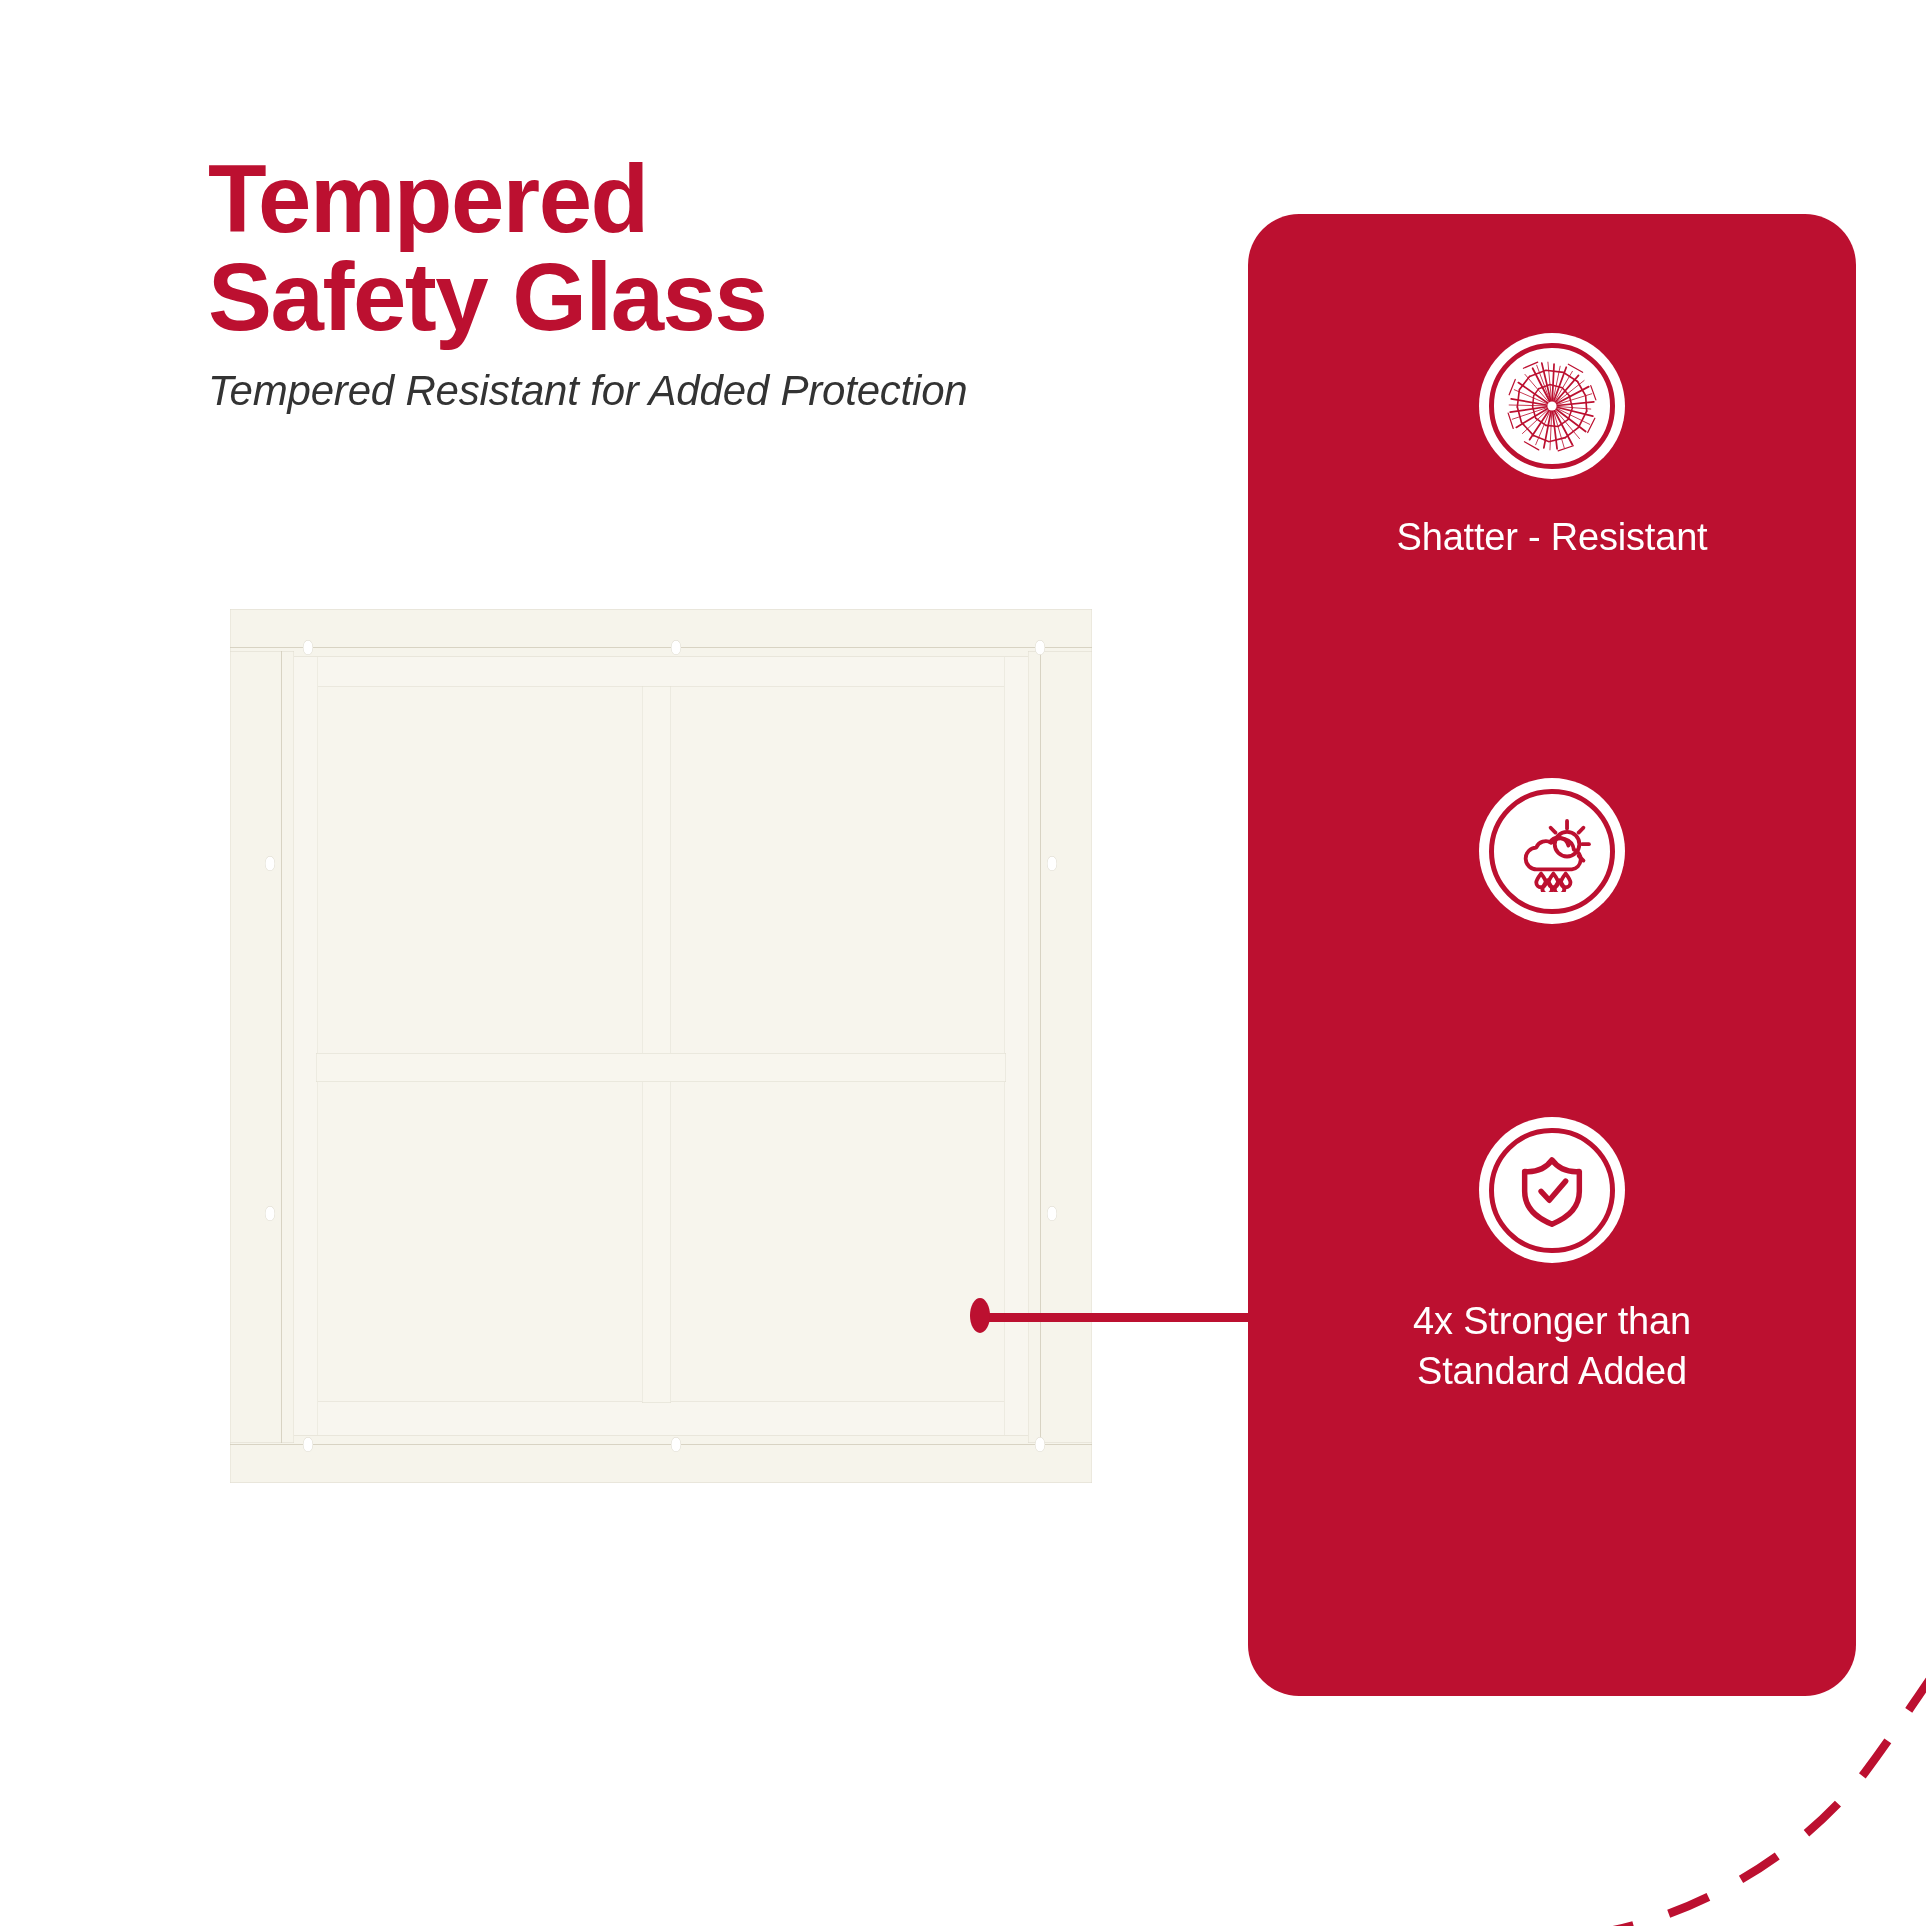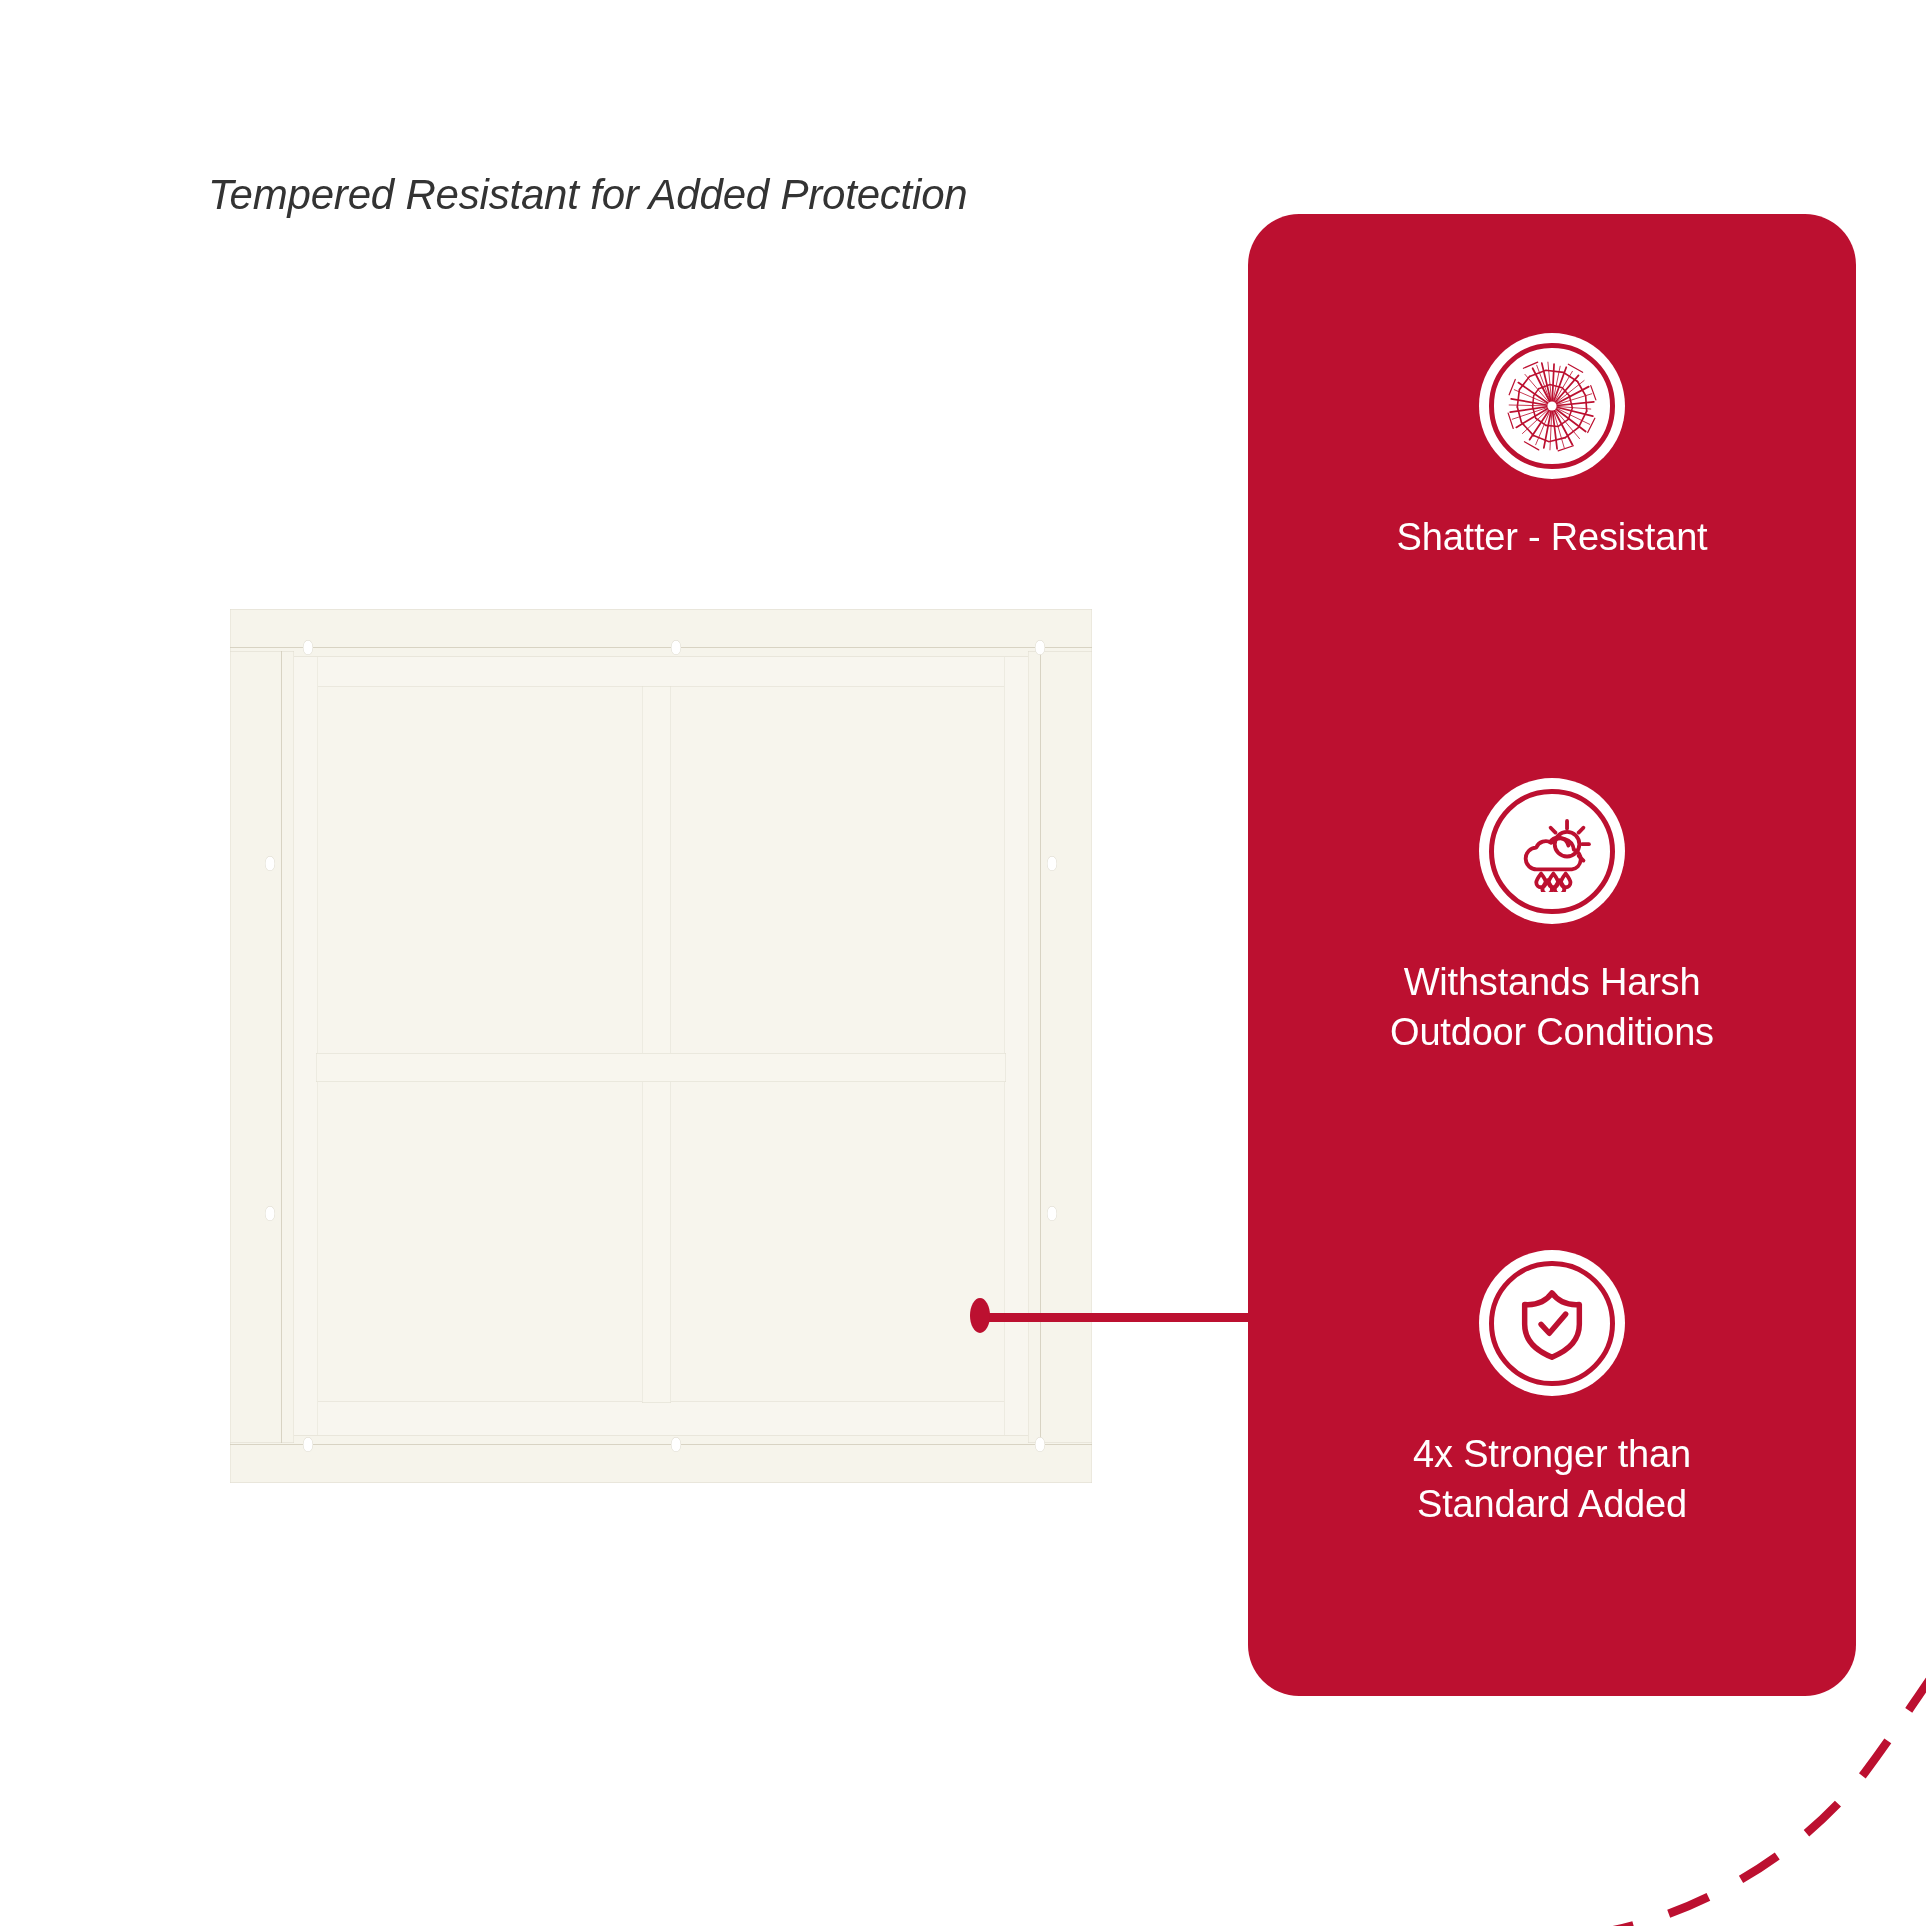--- a/index.html
+++ b/index.html
@@ -207,20 +207,22 @@
     top: 1649px;
     width: 347px;
     height: 293px;
     pointer-events: none;
   }
 </style>
 </head>
 <body>
 
 <div id="header">
+  <h1 id="page-title">Tempered
+Safety Glass</h1>
   <p id="page-subtitle">Tempered Resistant for Added Protection</p>
 </div>
 
 <div id="window-product">
 
   <div class="pane" style="left:88px;top:77px;width:270px;height:324px;"></div>
   <div class="pane" style="left:388px;top:77px;width:334px;height:324px;"></div>
   <div class="pane" style="left:88px;top:429px;width:270px;height:321px;"></div>
   <div class="pane" style="left:388px;top:429px;width:334px;height:321px;"></div>
 
@@ -361,22 +363,20 @@
           <path d="M37 55 a15 15 0 0 1 22 -7 a19 19 0 0 1 33 10 a15 15 0 0 1 -3 29 L38 87 a16 16 0 0 1 -1 -32 Z"></path>
 
           <path d="M44 93 c0 0 -7 9 -7 13 a7 7 0 0 0 14 0 c0 -4 -7 -13 -7 -13 Z"></path>
           <path d="M62 93 c0 0 -7 9 -7 13 a7 7 0 0 0 14 0 c0 -4 -7 -13 -7 -13 Z"></path>
           <path d="M80 93 c0 0 -7 9 -7 13 a7 7 0 0 0 14 0 c0 -4 -7 -13 -7 -13 Z"></path>
           <path d="M53 103 c0 0 -7 9 -7 13 a7 7 0 0 0 14 0 c0 -4 -7 -13 -7 -13 Z"></path>
           <path d="M71 103 c0 0 -7 9 -7 13 a7 7 0 0 0 14 0 c0 -4 -7 -13 -7 -13 Z"></path>
         </g>
       </svg>
     </div>
-    <div class="feature-label">Withstands Harsh
-Outdoor Conditions</div>
   </div>
 
   <div class="feature-gap-2"></div>
 
   <div class="feature-item">
     <div class="icon-badge">
       <svg width="82" height="82" viewBox="0 0 120 120">
         <g stroke="#BC1030" fill="none" stroke-width="8" stroke-linecap="round" stroke-linejoin="round">
           <path d="M60 16 C70 30 86 34 100 33 L100 62 C100 88 80 102 60 110 C40 102 20 88 20 62 L20 33 C34 34 50 30 60 16 Z"></path>
           <path d="M44 62 L56 75 L80 47"></path>

